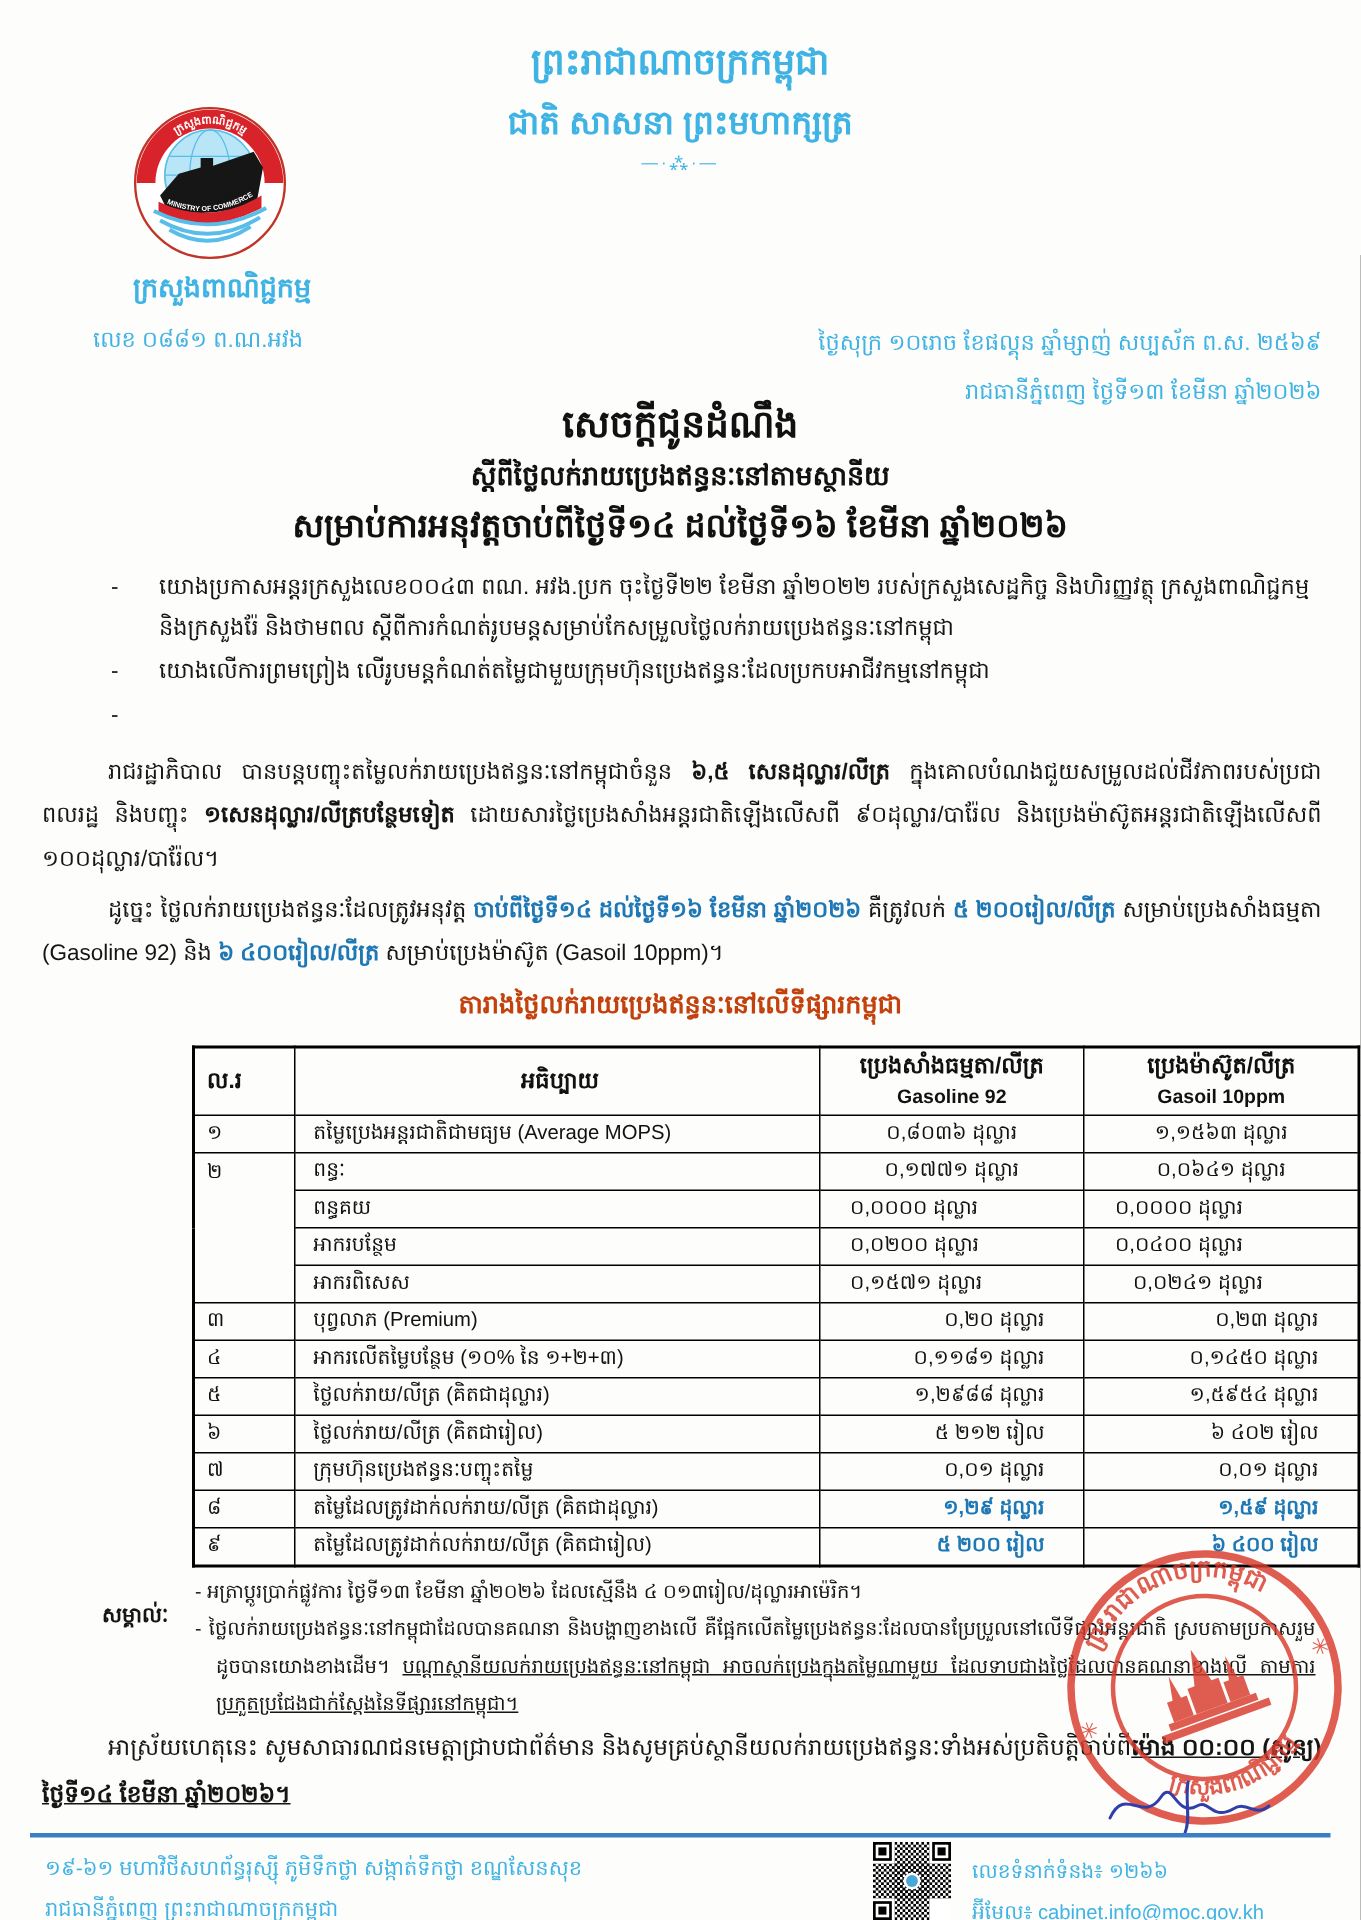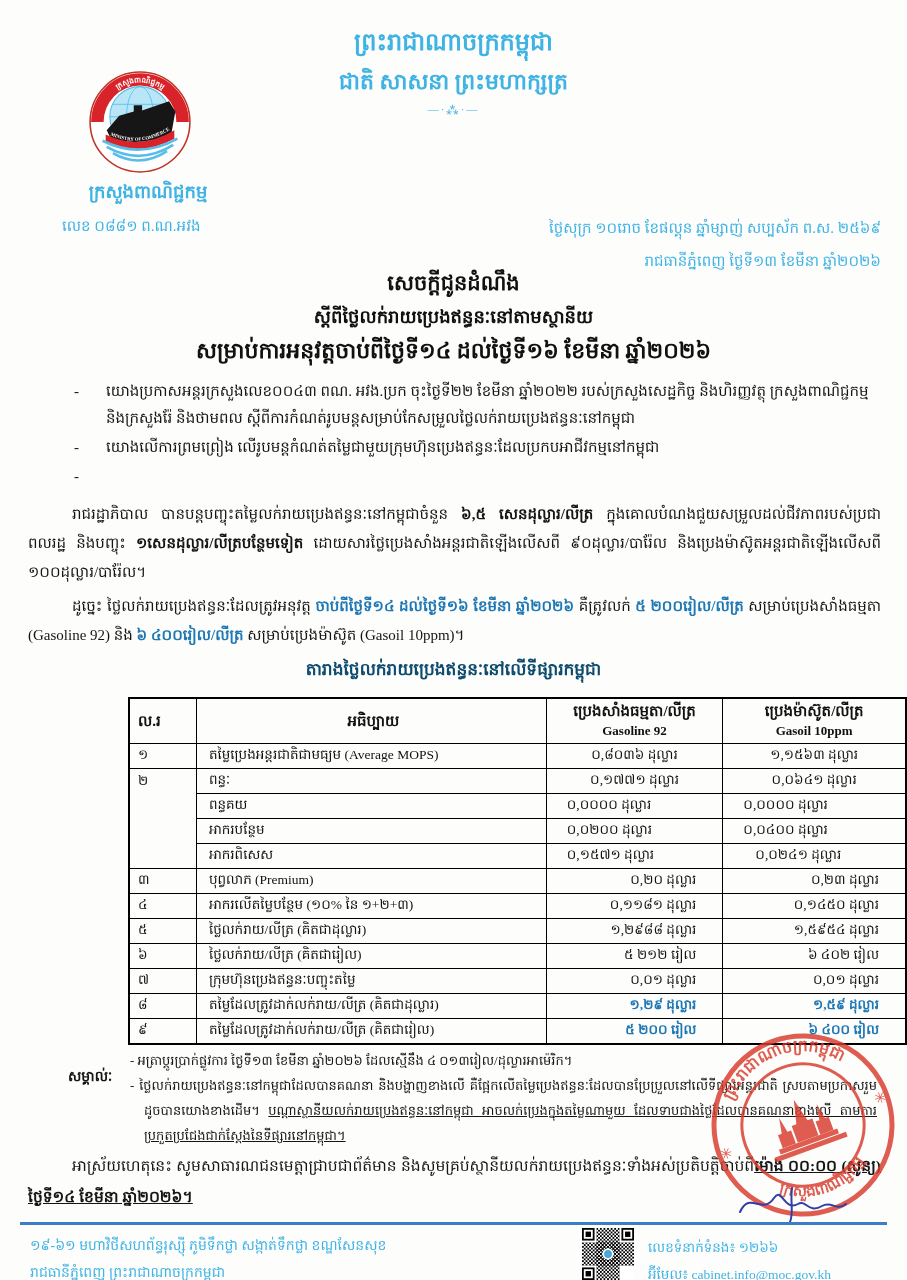--- a/index.html
+++ b/index.html
@@ -7,21 +7,21 @@
     --accent:#1e78b5;
     --red:#d93a2b;
     --ink:#151515;
   }
   html,body{margin:0;padding:0;background:#888;}
   .page{
     position:relative;
     width:907px;height:1280px;
     margin:0 auto;
     background:#fdfdfc;
-    font-family:Liberation Serif, serif;
+    font-family:Liberation Sans, sans-serif;
     color:var(--ink);
     overflow:hidden;
   }
   .b{font-weight:700;}
   .accent{color:var(--accent);font-weight:700;}
   .u{text-decoration:underline;margin-top:48px;}
 
   
   .kh-header{position:absolute;top:22px;left:0;right:0;text-align:center;line-height:40px;}
   .kh-header .l1{font-size:24px;font-weight:700;color:var(--lightblue);}
@@ -31,38 +31,38 @@
   .emblem{position:absolute;left:88px;top:70px;width:104px;height:104px;}
   .ministry{position:absolute;left:48px;top:180px;width:200px;text-align:center;
             font-size:18px;font-weight:700;color:var(--lightblue);}
   .doc-number{position:absolute;left:62px;top:216px;font-size:15px;color:var(--lightblue);}
 
   .dates{position:absolute;top:212px;right:26px;text-align:right;font-size:15px;
          color:var(--lightblue);line-height:33px;}
 
   
   .title{position:absolute;top:266px;left:0;right:0;text-align:center;color:#111;}
-  .title .t1{font-size:21px;font-weight:700;line-height:34px;}
+  .title .t1{font-size:25px;font-weight:700;line-height:34px;}
   .title .t2{font-size:18px;font-weight:700;line-height:34px;}
   .title .t3{font-size:22px;font-weight:700;line-height:34px;}
 
   
   .refs{position:absolute;top:378px;left:70px;right:26px;font-size:15px;line-height:27px;}
   .refs .item{position:relative;padding-left:36px;margin-bottom:2px;}
   .refs .dash{position:absolute;left:4px;top:0;}
 
   
   .para{position:absolute;left:28px;right:26px;font-size:15px;line-height:29px;text-align:justify;}
   .p1{top:500px;}
   .p2{top:592px;}
   .indent{display:inline-block;width:44px;}
 
   
   .tbl-title{position:absolute;top:658px;left:0;right:0;text-align:center;
-             font-size:17px;font-weight:700;color:#0c4a6e;}
+             font-size:17px;font-weight:700;color:#c2410c;}
   table.price{position:absolute;left:128px;top:697px;border-collapse:collapse;
               border:2px solid #000;font-size:13.5px;color:#111;}
   table.price th,table.price td{border:1px solid #000;padding:0 8px;}
   table.price th{height:44px;font-weight:700;font-size:15px;line-height:20px;}
   table.price th .en{font-size:13px;}
   table.price td{height:24px;}
   .col-no{width:50px;text-align:left;}
   .col-label{width:330px;text-align:left;padding-left:12px !important;}
   .col-val{width:142px;}
   .val-c{text-align:center;}

